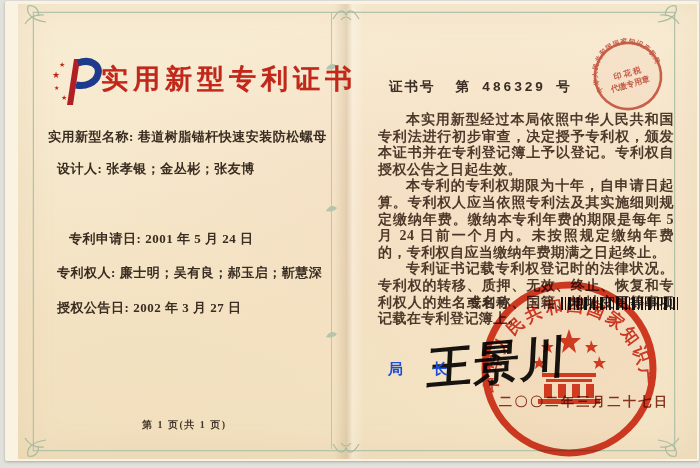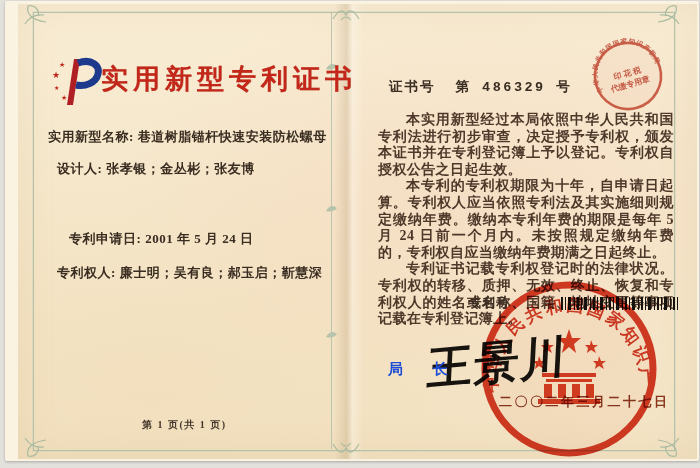--- a/index.html
+++ b/index.html
@@ -110,20 +110,23 @@
   </div>
   <div class="fld" style="left:57px;top:160px;">
     <span class="lab">设计人:</span><span>张孝银；金丛彬；张友博</span>
   </div>
   <div class="fld" style="left:69px;top:230px;">
     <span class="lab">专利申请日:</span><span>2001 年 5 月 24 日</span>
   </div>
   <div class="fld" style="left:57px;top:264px;">
     <span class="lab">专利权人:</span><span>廉士明；吴有良；郝玉启；靳慧深</span>
   </div>
+  <div class="fld" style="left:57px;top:299px;">
+    <span class="lab">授权公告日:</span><span>2002 年 3 月 27 日</span>
+  </div>
   <div class="page-footer">第 1 页(共 1 页)</div>
 
   <div class="certno">
     <span>证书号</span><span class="num">第 486329 号</span>
   </div>
 
   <div class="bodytext">
     <p>本实用新型经过本局依照中华人民共和国专利法进行初步审查，决定授予专利权，颁发本证书并在专利登记簿上予以登记。专利权自授权公告之日起生效。</p>
     <p>本专利的专利权期限为十年，自申请日起算。专利权人应当依照专利法及其实施细则规定缴纳年费。缴纳本专利年费的期限是每年 5 月 24 日前一个月内。未按照规定缴纳年费的，专利权自应当缴纳年费期满之日起终止。</p>
     <p>专利证书记载专利权登记时的法律状况。专利权的转移、质押、无效、终止、恢复和专利权人的姓名或名称、国籍、地址变更等事项记载在专利登记簿上。</p>

